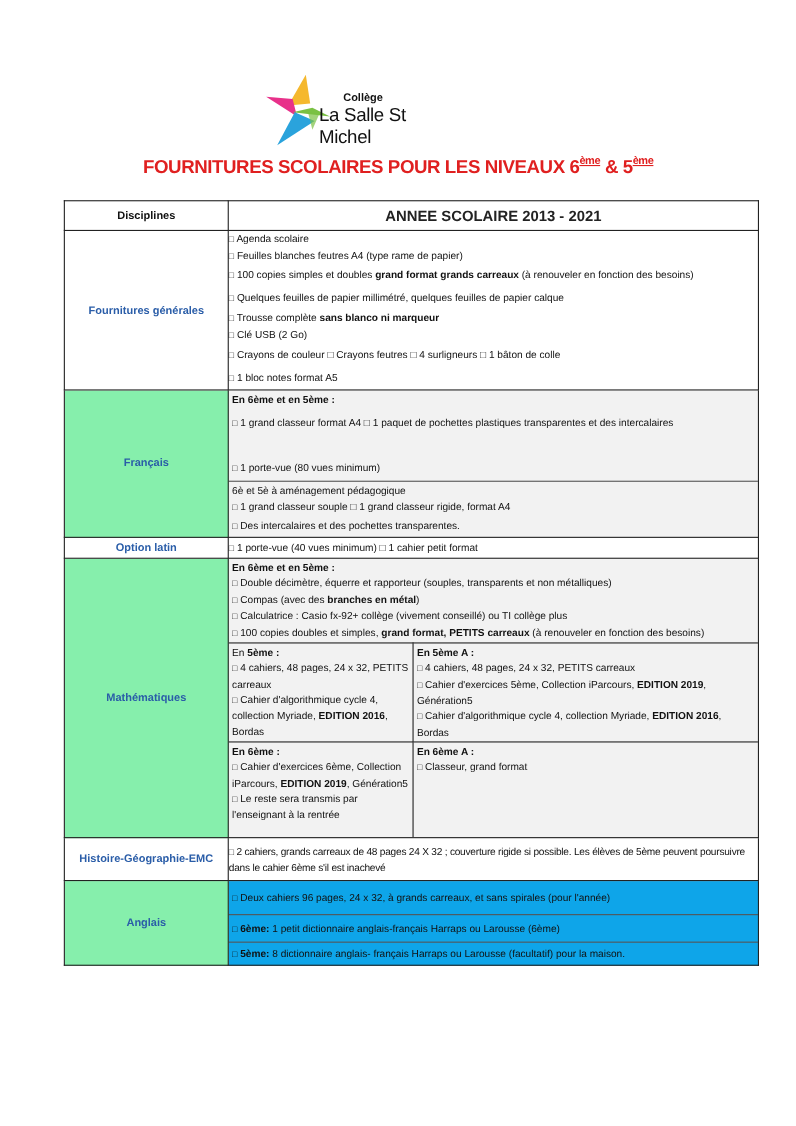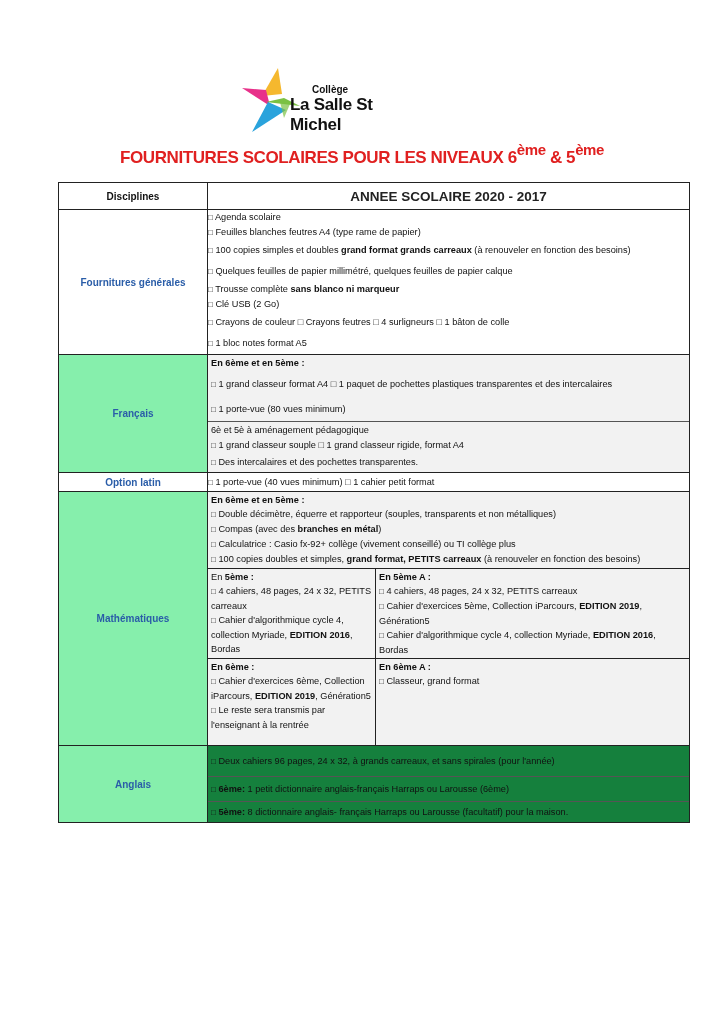--- a/index.html
+++ b/index.html
@@ -1,24 +1,24 @@
 <!DOCTYPE html>
 <html><head>
 <meta charset="utf-8">
 <style>
   html, body { margin:0; padding:0; background:#ffffff; }
   body { width:724px; height:1024px; position:relative; overflow:hidden;
          font-family:"Liberation Sans", sans-serif; color:#111; }
   .logo { position:absolute; left:240px; top:66px; width:180px; height:70px; }
   .logo svg { position:absolute; left:0; top:0; }
   .logo .college { position:absolute; left:72px; top:18px; font-size:10px; font-weight:bold; color:#111; }
-  .logo .name { position:absolute; left:50px; top:29px; font-size:17px; font-weight:bold; color:#111; letter-spacing:-0.3px; }
+  .logo .name { position:absolute; left:50px; top:29px; font-size:17px; font-weight:normal; color:#111; letter-spacing:-0.3px; }
   .title { position:absolute; left:0; width:724px; top:141px; text-align:center;
            color:#e02020; font-weight:bold; font-size:17px; letter-spacing:-0.4px; }
-  .title sup { font-size:15px; vertical-align:8px; }
+  .title sup { font-size:10px; vertical-align:8px;text-decoration:underline; }
   table.main { position:absolute; left:58px; top:182px; width:632px;
                border-collapse:collapse; font-size:9.2px; }
   table.main td { border:1.5px solid #222; vertical-align:top; padding:0; }
   td.disc { width:148px; text-align:center; vertical-align:middle !important;
             color:#2a5da8; font-weight:bold; font-size:10px; }
   td.disc.gray { background:#86efac; }
   .hdr-disc { height:26px; color:#111 !important; font-size:10px; }
   .hdr-year { text-align:center; vertical-align:middle !important; font-size:13.5px; font-weight:bold; color:#222; }
   .cell { padding:1px 3px; }
   .line { line-height:14px; white-space:normal; }
@@ -47,21 +47,21 @@
 
 <div class="title">
   <span>FOURNITURES SCOLAIRES POUR LES NIVEAUX 6</span><sup>ème</sup><span> &amp; 5</span><sup>ème</sup>
 </div>
 
 <table class="main">
 
   <tbody>
       <tr>
     <td class="disc hdr-disc">Disciplines</td>
-    <td class="hdr-year">ANNEE SCOLAIRE 2020 - 2017</td>
+    <td class="hdr-year">ANNEE SCOLAIRE 2013 - 2021</td>
   </tr>
 
   <tr>
     <td class="disc">Fournitures générales</td>
     <td class="cell">
       <div class="line"><span class="box">□</span> <span>Agenda scolaire</span></div>
       <div class="line"><span class="box">□</span> <span>Feuilles blanches feutres A4 (type rame de papier)</span></div>
       <div class="line tall"><span class="box">□</span> <span>100 copies simples et doubles </span><span class="b">grand format grands carreaux</span><span> (à renouveler en fonction des besoins)</span></div>
       <div class="line tall"><span class="box">□</span> <span>Quelques feuilles de papier millimétré, quelques feuilles de papier calque</span></div>
       <div class="line"><span class="box">□</span> <span>Trousse complète </span><span class="b">sans blanco ni marqueur</span></div>
@@ -73,21 +73,21 @@
 
   <tr>
     <td class="disc gray">Français</td>
     <td class="gray" style="background:#f2f2f2">
       <table class="inner">
         <tbody>
               <tr>
                 <td>
           <div class="line b">En 6ème et en 5ème :</div>
           <div class="line tall" style="margin-top:4px"><span class="box">□</span> <span>1 grand classeur format A4  □ 1 paquet de pochettes plastiques transparentes et des intercalaires</span></div>
-          <div class="line tall" style="margin-top:4px"><span class="box">□</span> <span>1 porte-vue (80 vues minimum)</span></div>
+          <div class="line tall" style="margin-top:20px"><span class="box">□</span> <span>1 porte-vue (80 vues minimum)</span></div>
         </td>
               </tr>
         <tr>
                 <td>
           <div class="line">6è et 5è à aménagement pédagogique</div>
           <div class="line tall" style="line-height:17px"><span class="box">□</span> <span>1 grand classeur souple  □ 1 grand classeur rigide, format A4</span></div>
           <div class="line tall" style="line-height:17px"><span class="box">□</span> <span>Des intercalaires et des pochettes transparentes.</span></div>
         </td>
               </tr>
       </tbody>
@@ -138,24 +138,30 @@
           <td>
             <div class="line b">En 6ème A :</div>
             <div class="line"><span class="box">□</span> <span>Classeur, grand format</span></div>
           </td>
         </tr>
       </tbody>
           </table>
     </td>
   </tr>
 
+  <tr>
+    <td class="disc" style="height:38px">Histoire-Géographie-EMC</td>
+    <td class="cell" style="vertical-align:middle">
+      <div class="line" style="letter-spacing:-0.2px"><span class="box">□</span> <span>2 cahiers, grands carreaux  de 48 pages 24 X 32 ; couverture rigide si possible. Les élèves de 5ème peuvent poursuivre dans le cahier 6ème s'il est inachevé</span></div>
+    </td>
+  </tr>
 
   <tr>
     <td class="disc gray">Anglais</td>
-    <td style="background:#15803d">
+    <td style="background:#0ea5e9">
       <table class="inner">
         <tbody>
               <tr>
                 <td style="height:28px;vertical-align:middle"><span class="box">□</span> <span>Deux cahiers 96 pages, 24 x 32, à grands carreaux, et sans spirales (pour l'année)</span></td>
               </tr>
         <tr>
                 <td style="height:22px;vertical-align:middle"><span class="box">□</span> <span class="b">6ème:</span><span> 1 petit dictionnaire anglais-français Harraps ou Larousse (6ème)</span></td>
               </tr>
         <tr>
                 <td style="height:18px;vertical-align:middle"><span class="box">□</span> <span class="b">5ème:</span><span> 8 dictionnaire anglais- français Harraps ou Larousse (facultatif) pour la maison.</span></td>

